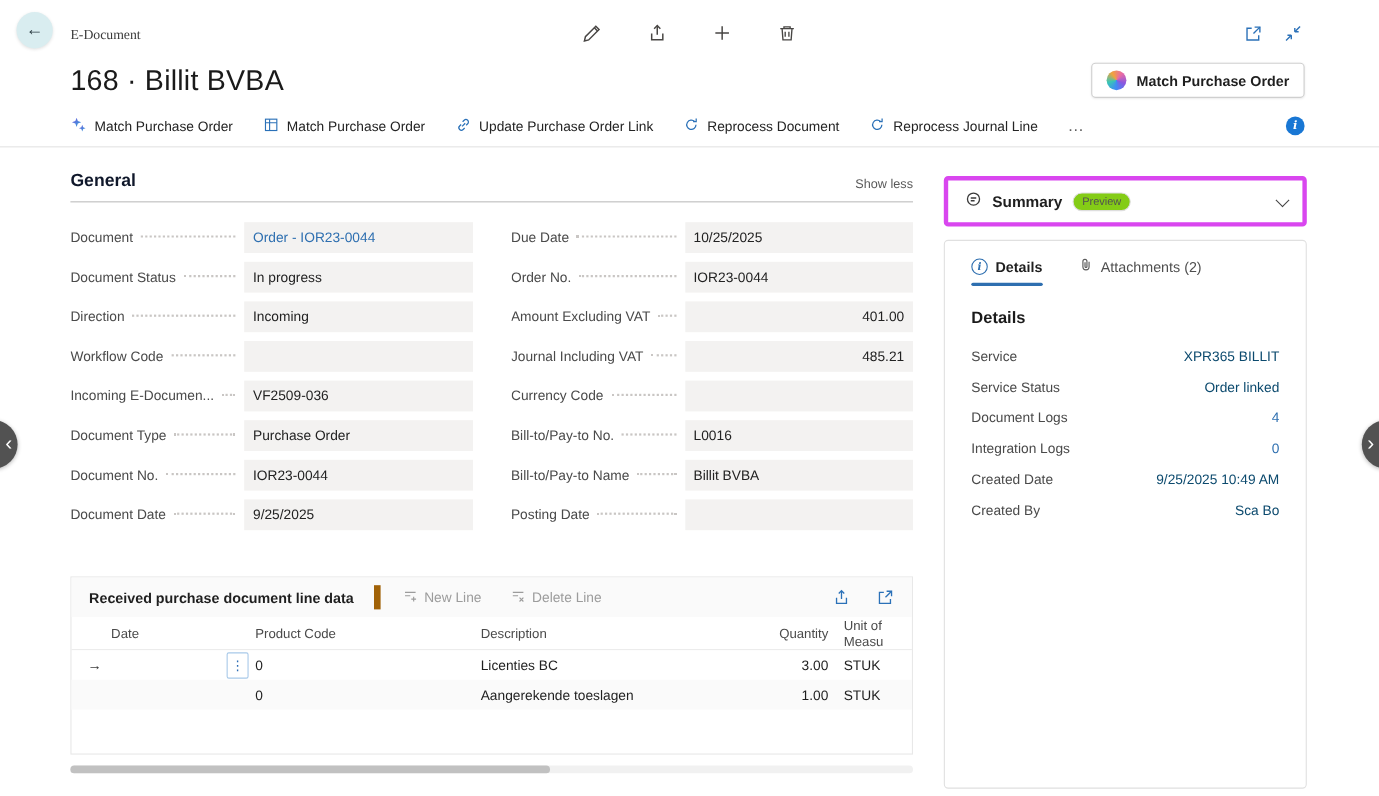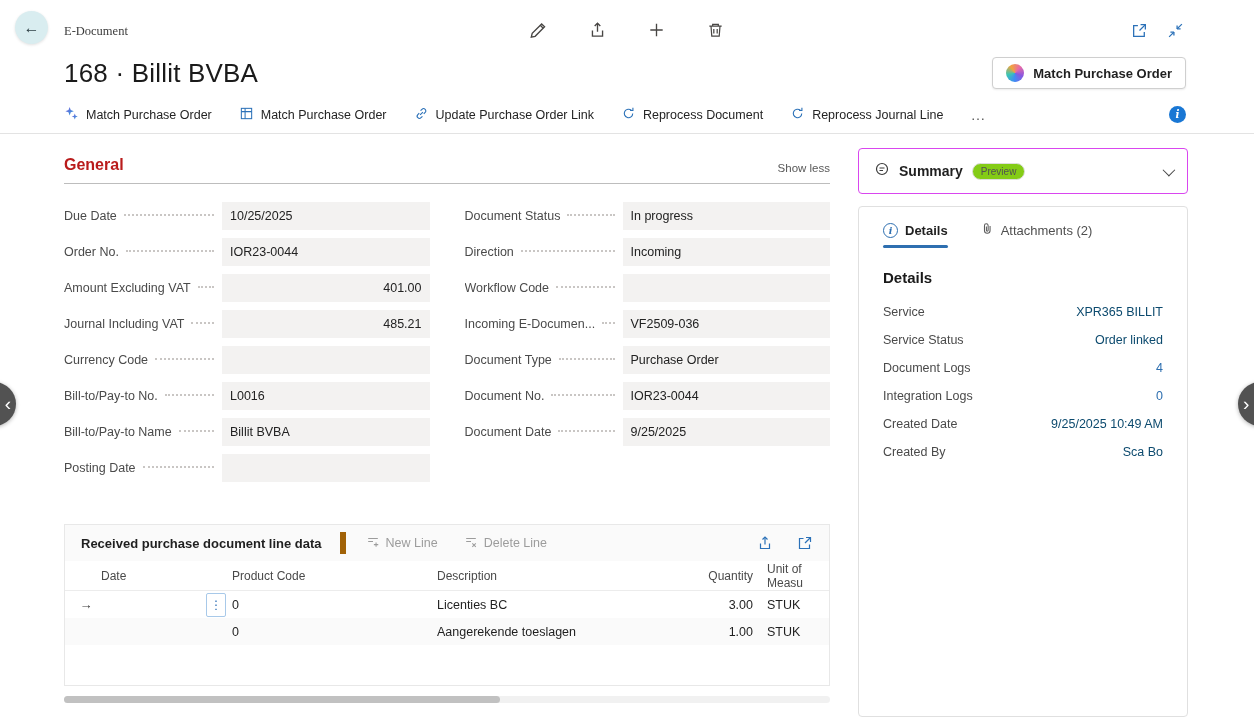--- a/index.html
+++ b/index.html
@@ -41,21 +41,21 @@
     font-family:"DejaVu Serif", serif; border:none; cursor:pointer; }
 
   
   .content { display:flex; padding-left:64px; height:589px; }
   .main-col { width:766px; }
   .side-col { width:330px; margin-left:28px; display:flex; flex-direction:column; }
 
   
   .section-header { margin-top:22px; display:flex; align-items:flex-end; justify-content:space-between;
     padding-bottom:9px; border-bottom:1px solid #bdbdbd; }
-  .section-title { font-size:16px; font-weight:700; color:#b91c1c; }
+  .section-title { font-size:16px; font-weight:700; color:#0f172a; }
   .show-less { font-size:11.5px; color:#595959; background:none; border:none; cursor:pointer; }
   .fields-grid { margin-top:18px; display:grid; grid-template-columns:1fr 1fr; column-gap:35px; row-gap:8px; }
   .field { display:flex; align-items:center; height:28px; }
   .fld-label { width:158px; flex-shrink:0; display:flex; align-items:center; overflow:hidden;
     font-size:12.5px; color:#4a4a4a; }
   .fld-label .txt { white-space:nowrap; }
   .leader { flex:1; min-width:8px; margin:0 8px 0 7px; border-bottom:2px dotted #c9c6c4; height:2px;
     transform:translateY(-1px); }
   .fld-value { flex:1; height:28px; background:#f3f2f1; font-size:12.5px; color:#222;
     padding:0 8px; display:flex; align-items:center; cursor:text; }
@@ -81,21 +81,21 @@
   .sel-arrow { color:#3b3b3b; text-align:center; font-size:13px; }
   .row-menu { width:20px; height:24px; border:1px solid #a8c9e9; border-radius:2px; background:#fff;
     color:#2b6cb5; font-size:12px; display:flex; align-items:center; justify-content:center; cursor:pointer; }
   .part-filler { height:40px; }
 
   .hscroll { margin-top:10px; height:7px; width:766px; background:#f1f1f1; border-radius:4px; position:relative; }
   .hscroll .thumb { position:absolute; left:0; top:0; height:7px; width:436px; background:#c1c1c1;
     border-radius:4px; cursor:grab; }
 
   
-  .summary-card { margin-top:14px; border:1px solid #d946ef; border-radius:4px; height:46px;
+  .summary-card { margin-top:26px; border:4px solid #d946ef; border-radius:4px; height:46px;
     display:flex; align-items:center; padding:0 15px; gap:9px; background:#fff; }
   .summary-card svg { color:#3b3b3b; }
   .summary-title { font-size:14px; font-weight:600; color:#1f1f1f; }
   .preview-badge { font-size:10px; color:#515151; background:#84cc16; border:1px solid #dedede;
     border-radius:9px; padding:2px 8px; }
   .chev-down { margin-left:auto; width:9px; height:9px; border-right:1.6px solid #444;
     border-bottom:1.6px solid #444; transform:rotate(45deg) translateY(-2px); cursor:pointer; }
 
   .details-card { margin-top:12px; border:1px solid #e0e0e0; border-radius:4px; flex:1;
     margin-bottom:6px; background:#fff; overflow:hidden; }
@@ -252,20 +252,27 @@
 
       <div class="section-header">
         <span class="section-title">General</span>
         <button class="show-less">Show less</button>
       </div>
 
       <div class="fields-grid">
 
         <div class="field">
           <span class="fld-label">
+              <span class="txt">Document</span>
+              <span class="leader"></span>
+            </span>
+          <div class="fld-value link">Order - IOR23-0044</div>
+        </div>
+        <div class="field">
+          <span class="fld-label">
               <span class="txt">Due Date</span>
               <span class="leader"></span>
             </span>
           <div class="fld-value">10/25/2025</div>
         </div>
         <div class="field">
           <span class="fld-label">
               <span class="txt">Document Status</span>
               <span class="leader"></span>
             </span>

